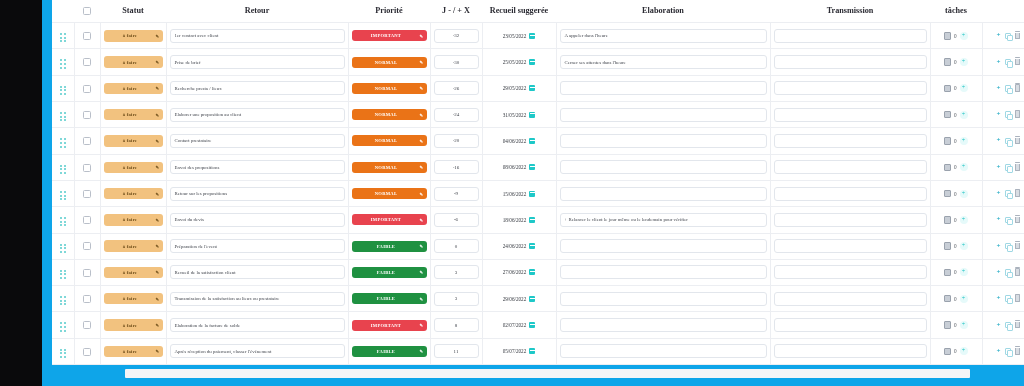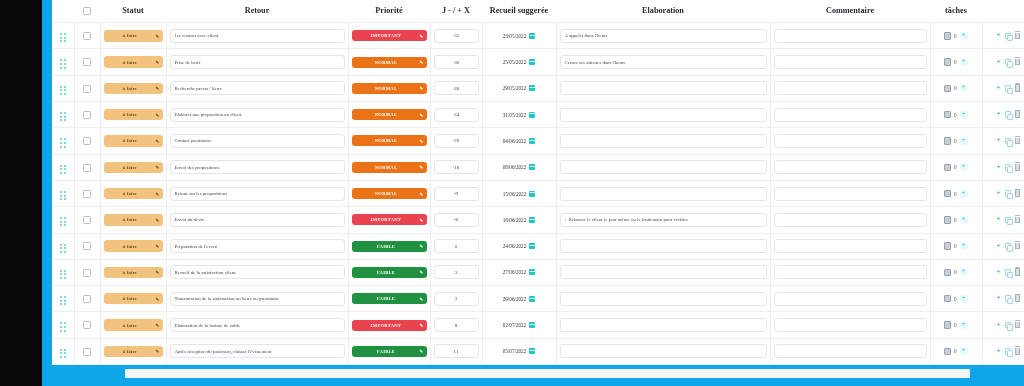--- a/index.html
+++ b/index.html
@@ -279,21 +279,21 @@
           <th></th>
           <th>
             <span class="cbx"></span>
           </th>
           <th>Statut</th>
           <th>Retour</th>
           <th>Priorité</th>
           <th>J - / + X</th>
           <th>Recueil suggerée</th>
           <th>Elaboration</th>
-          <th>Commentaire</th>
+          <th>Transmission</th>
           <th>tâches</th>
           <th></th>
         </tr>
       </thead>
       <tbody id="tbody">
           <tr>
             <td style="text-align:center"><span class="grip">
                 <i></i>
                 <i></i>
                 <i></i>

